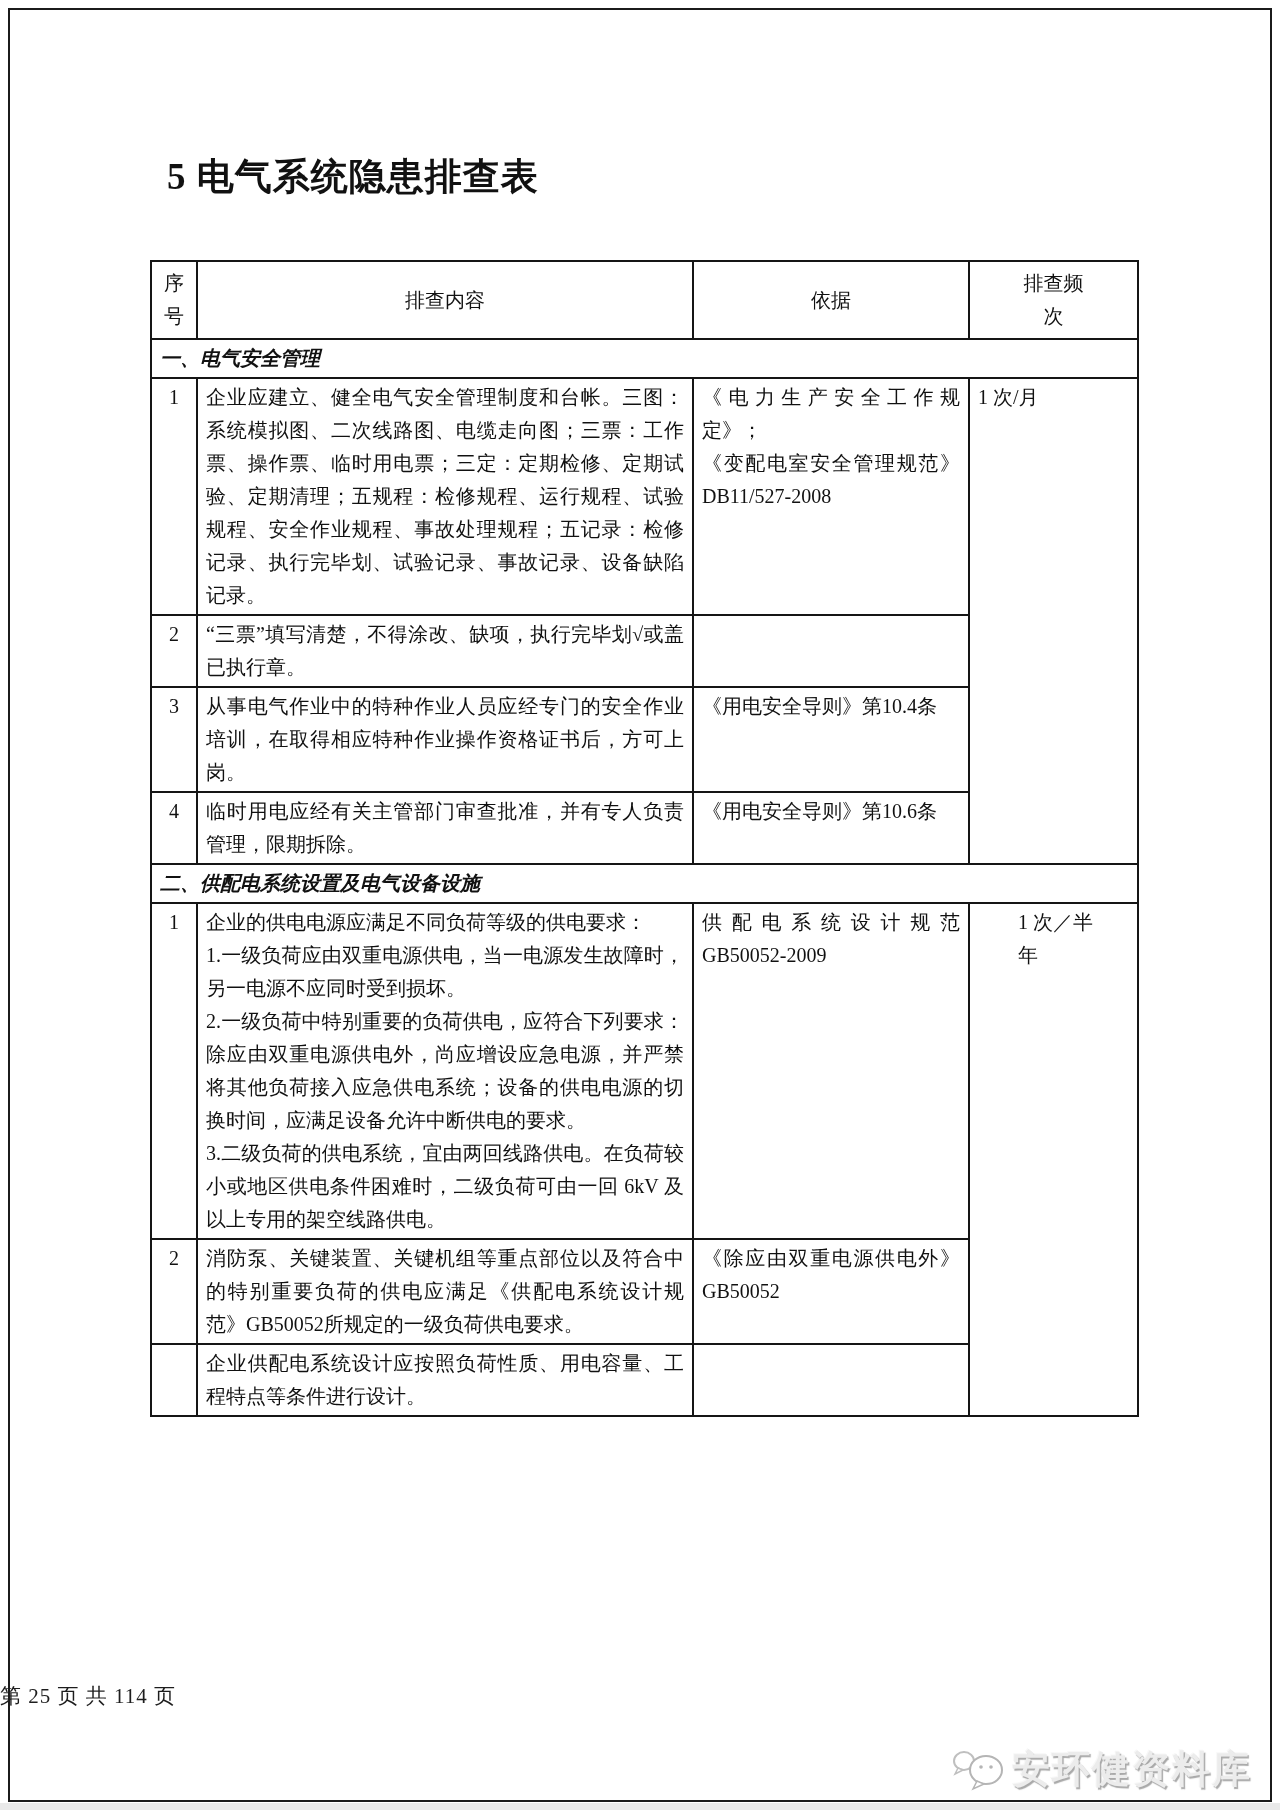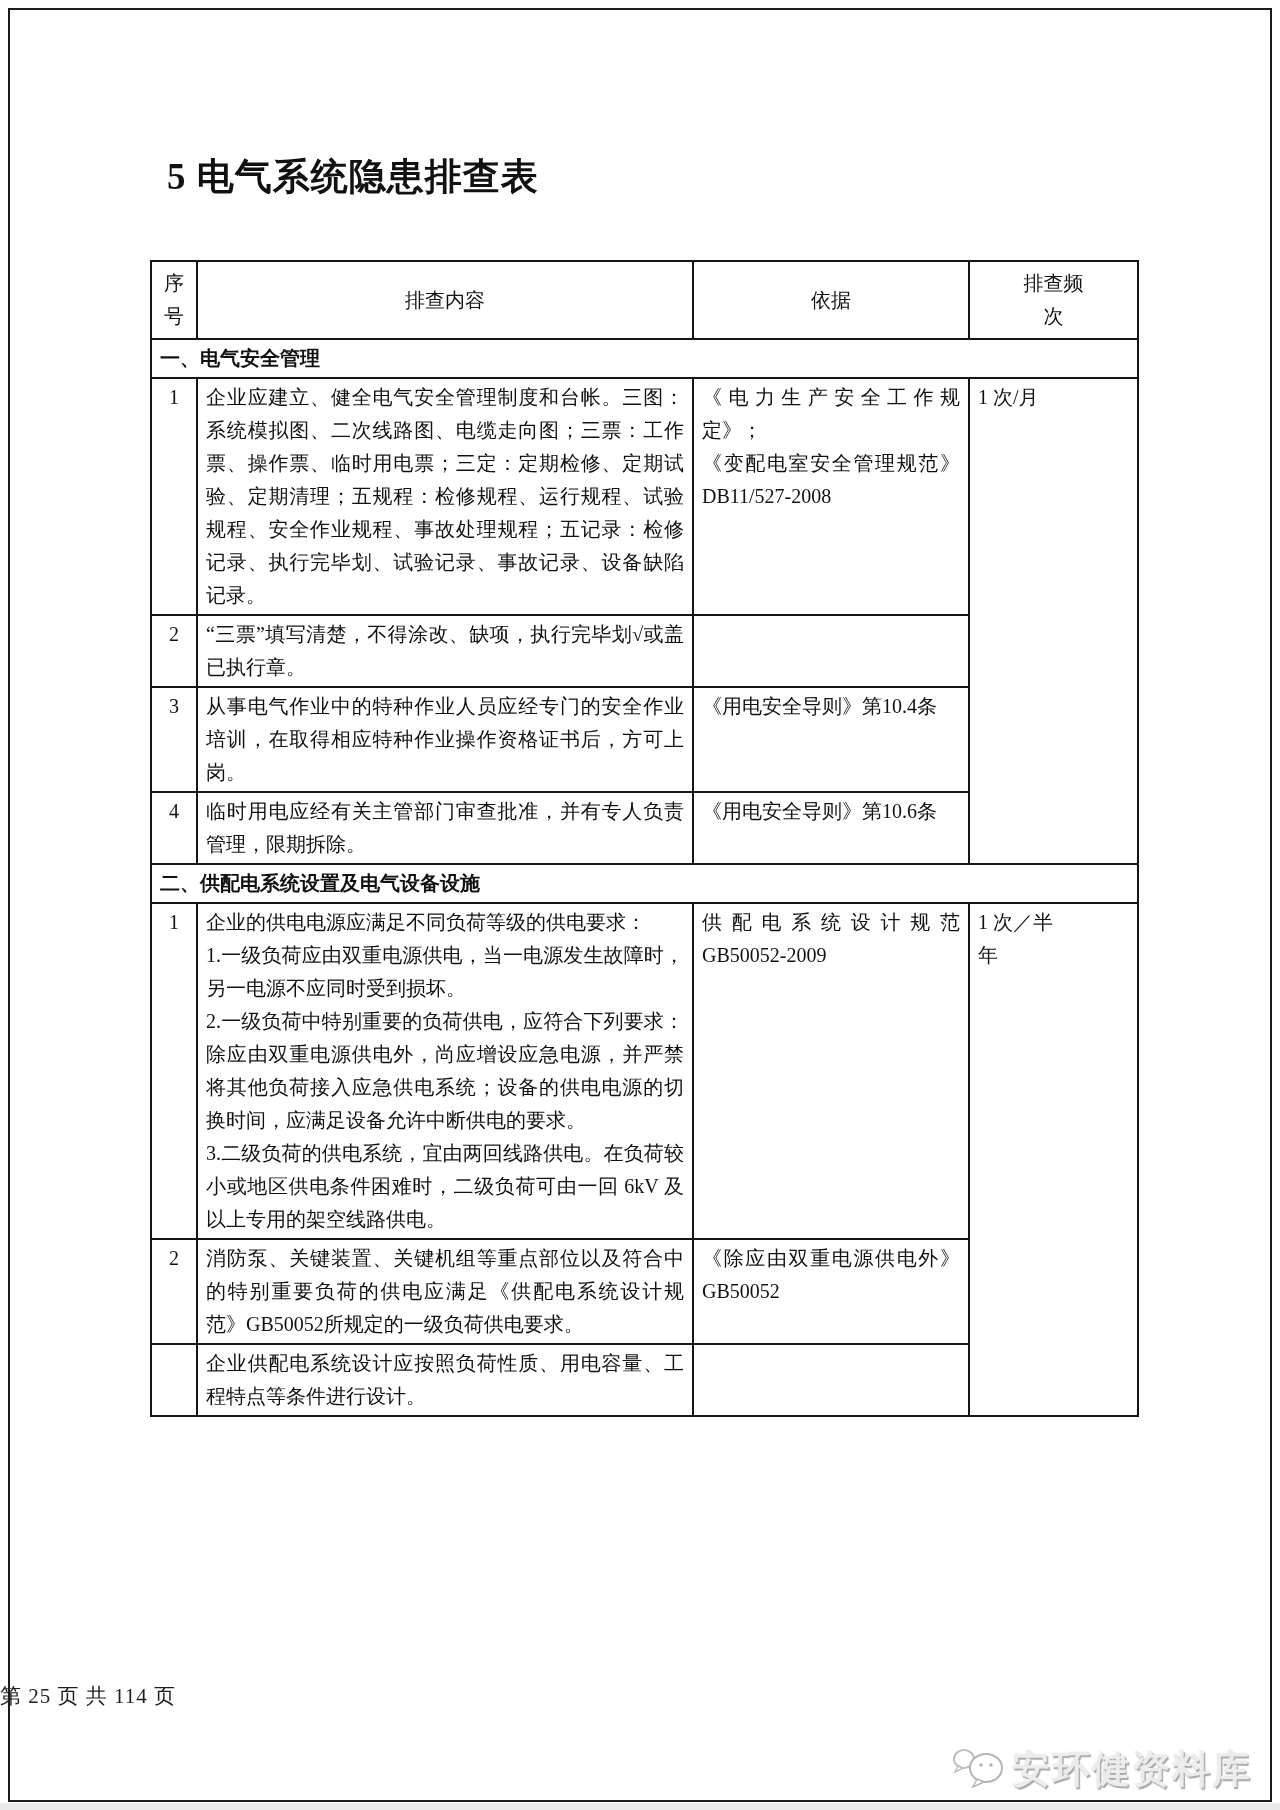--- a/index.html
+++ b/index.html
@@ -28,43 +28,43 @@
     border:2px solid #151515;
     padding:2px 8px;
     vertical-align:top;
     word-break:break-word;
   }
   table.inspect th{
     font-weight:normal;text-align:center;vertical-align:middle;
     height:72px;padding:2px 4px;
   }
   td.section-cell{
-    font-weight:bold;white-space:nowrap;overflow:hidden;padding:2px 8px 3px 10px;
+    font-weight:bold;white-space:nowrap;overflow:hidden;padding:2px 8px 3px 10px;font-style:italic;
   }
   td.num{
     text-align:center;vertical-align:middle;padding:2px 2px;
   }
   td.content{
     text-align:justify;white-space:pre-line;
   }
   td.basis{
     white-space:pre-line;text-align:justify;
   }
   td.freq{
     white-space:pre-line;
   }
   .head-narrow{display:inline-block;max-width:3.25em;}
-  .wrap-narrow{display:inline-block;max-width:4.3em;}
+  .wrap-narrow{display:inline-block;max-width:4.3em;margin-left:40px;}
   .page-footer{
     position:absolute;left:0;top:1682px;width:1280px;
     font-size:21px;letter-spacing:1px;color:#1d1d1d;
   }
   .watermark{
     position:absolute;right:28px;top:1744px;
-    display:flex;align-items:flex-start;gap:4px;
+    display:flex;align-items:center;gap:4px;
     font-size:38px;font-weight:bold;letter-spacing:2px;
     color:#ececec;
     text-shadow:1.5px 1.5px 1px #a9a9a9, -1px -1px 0 #f8f8f8;
     white-space:nowrap;
   }
   .watermark svg{flex:0 0 auto;}
 </style>
 </head>
 <body>
 

